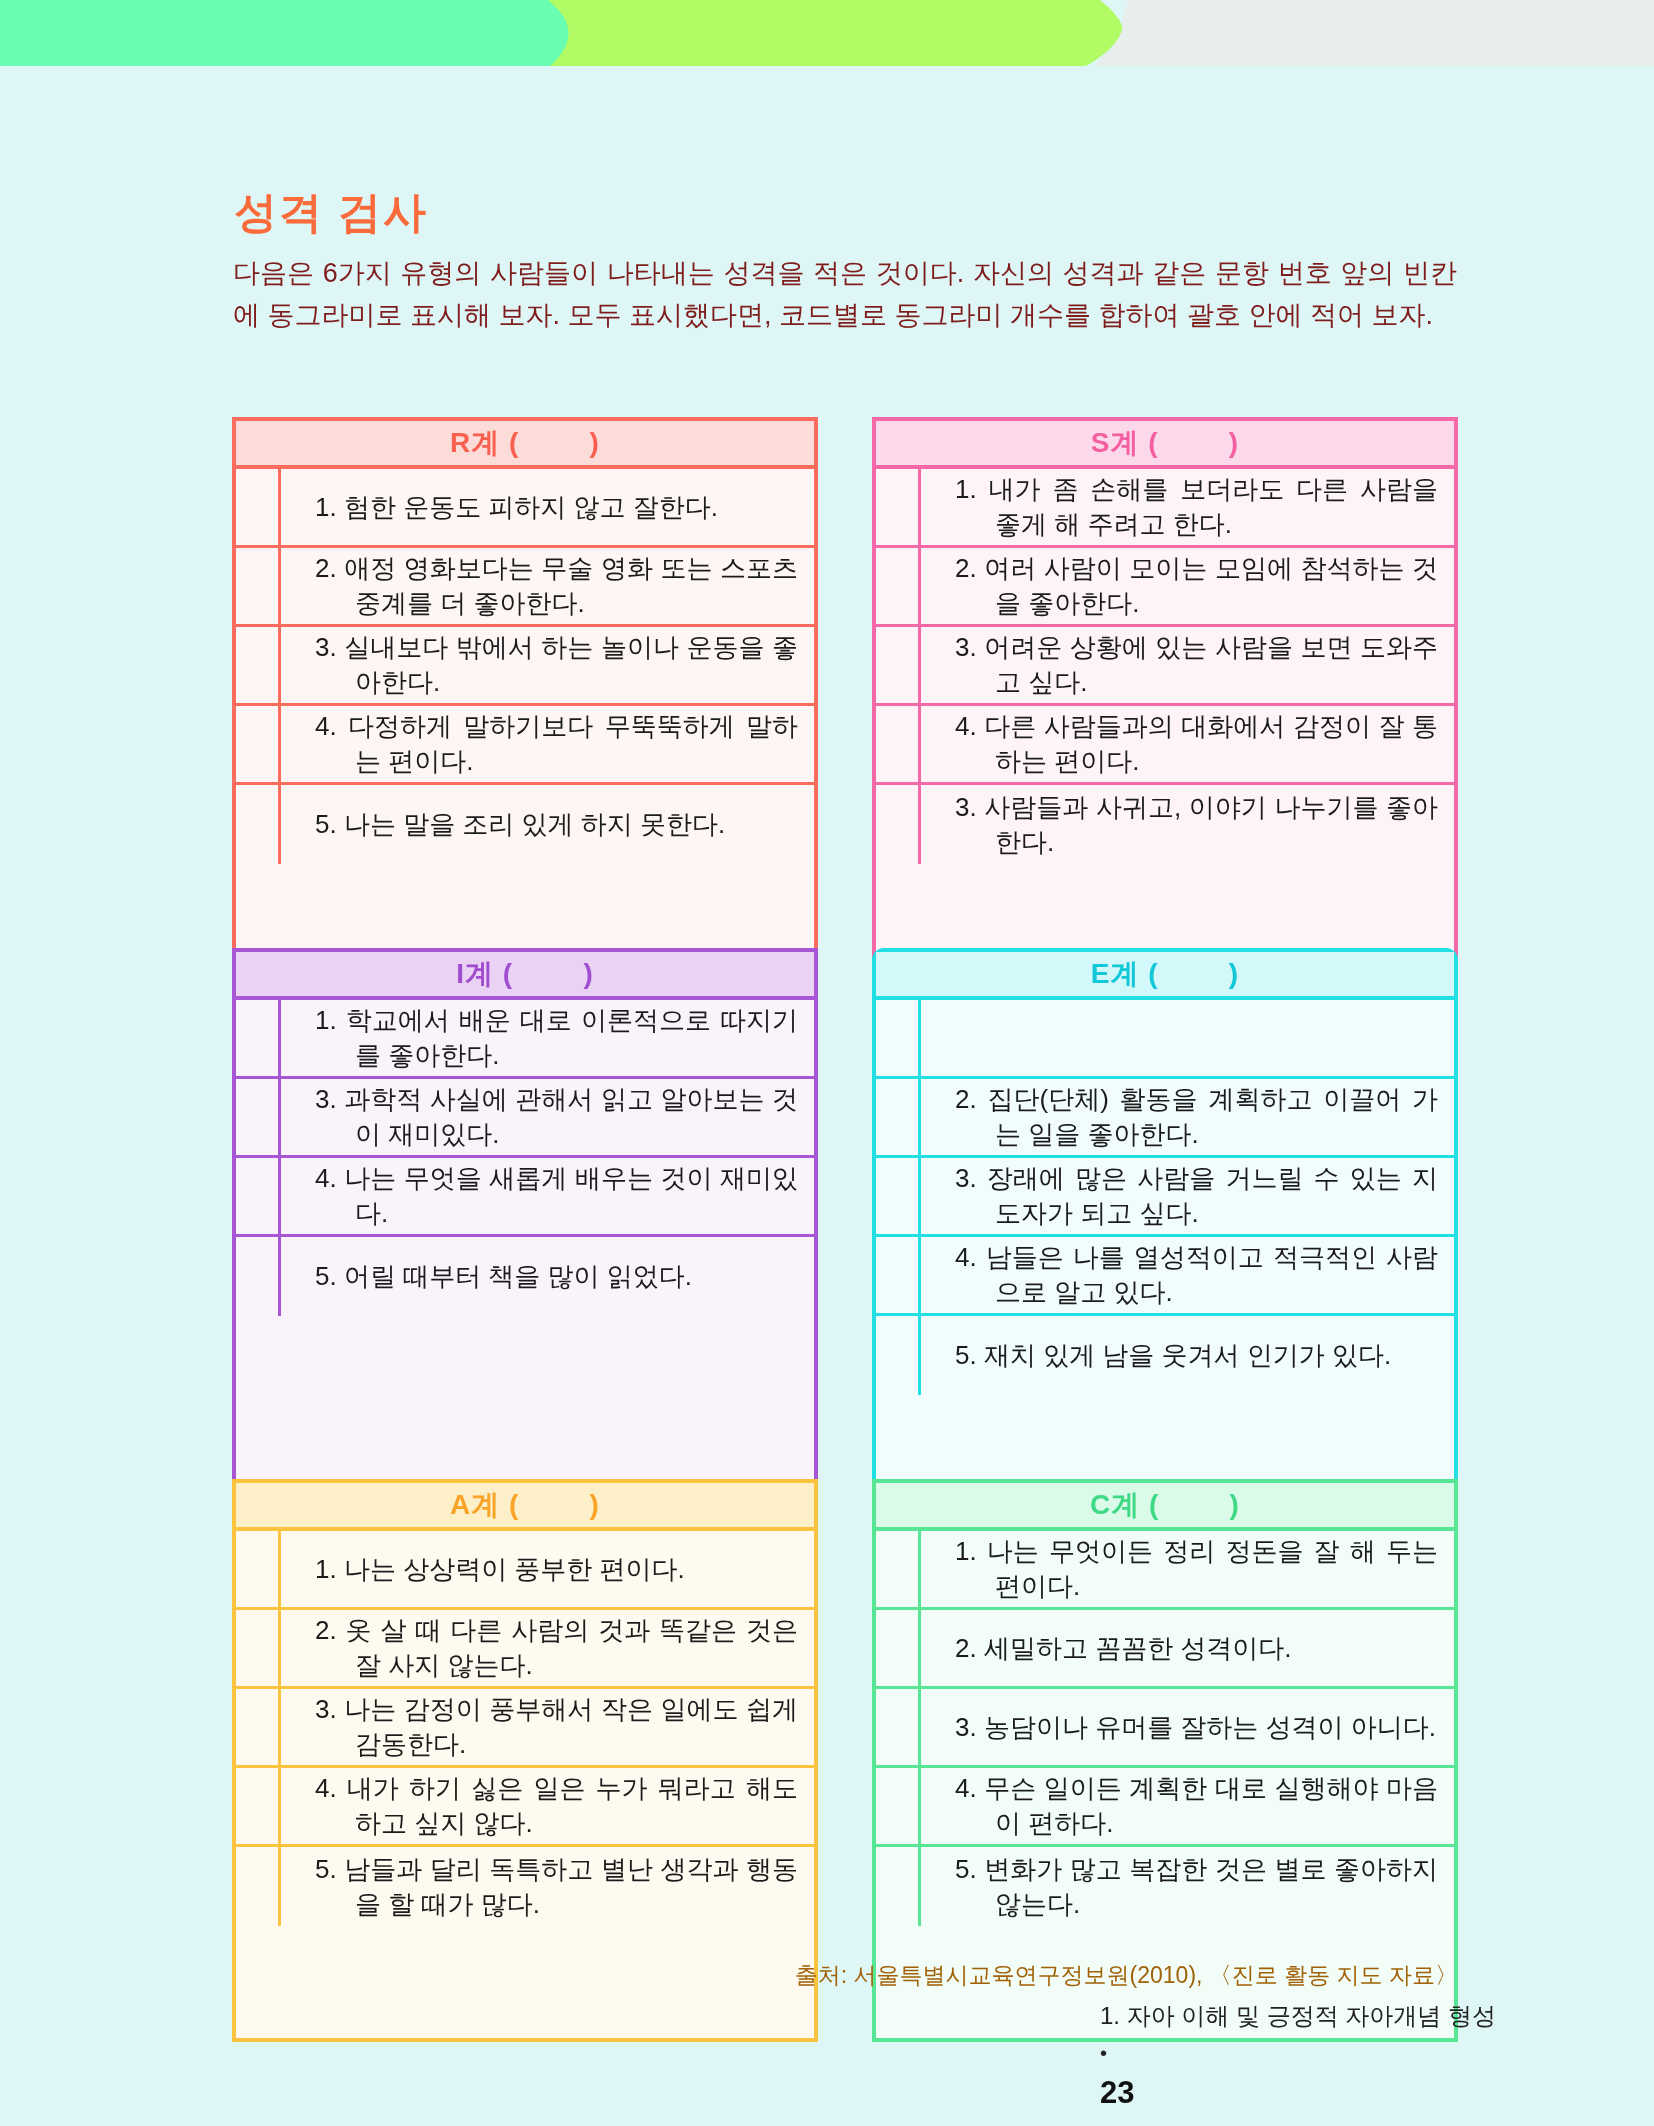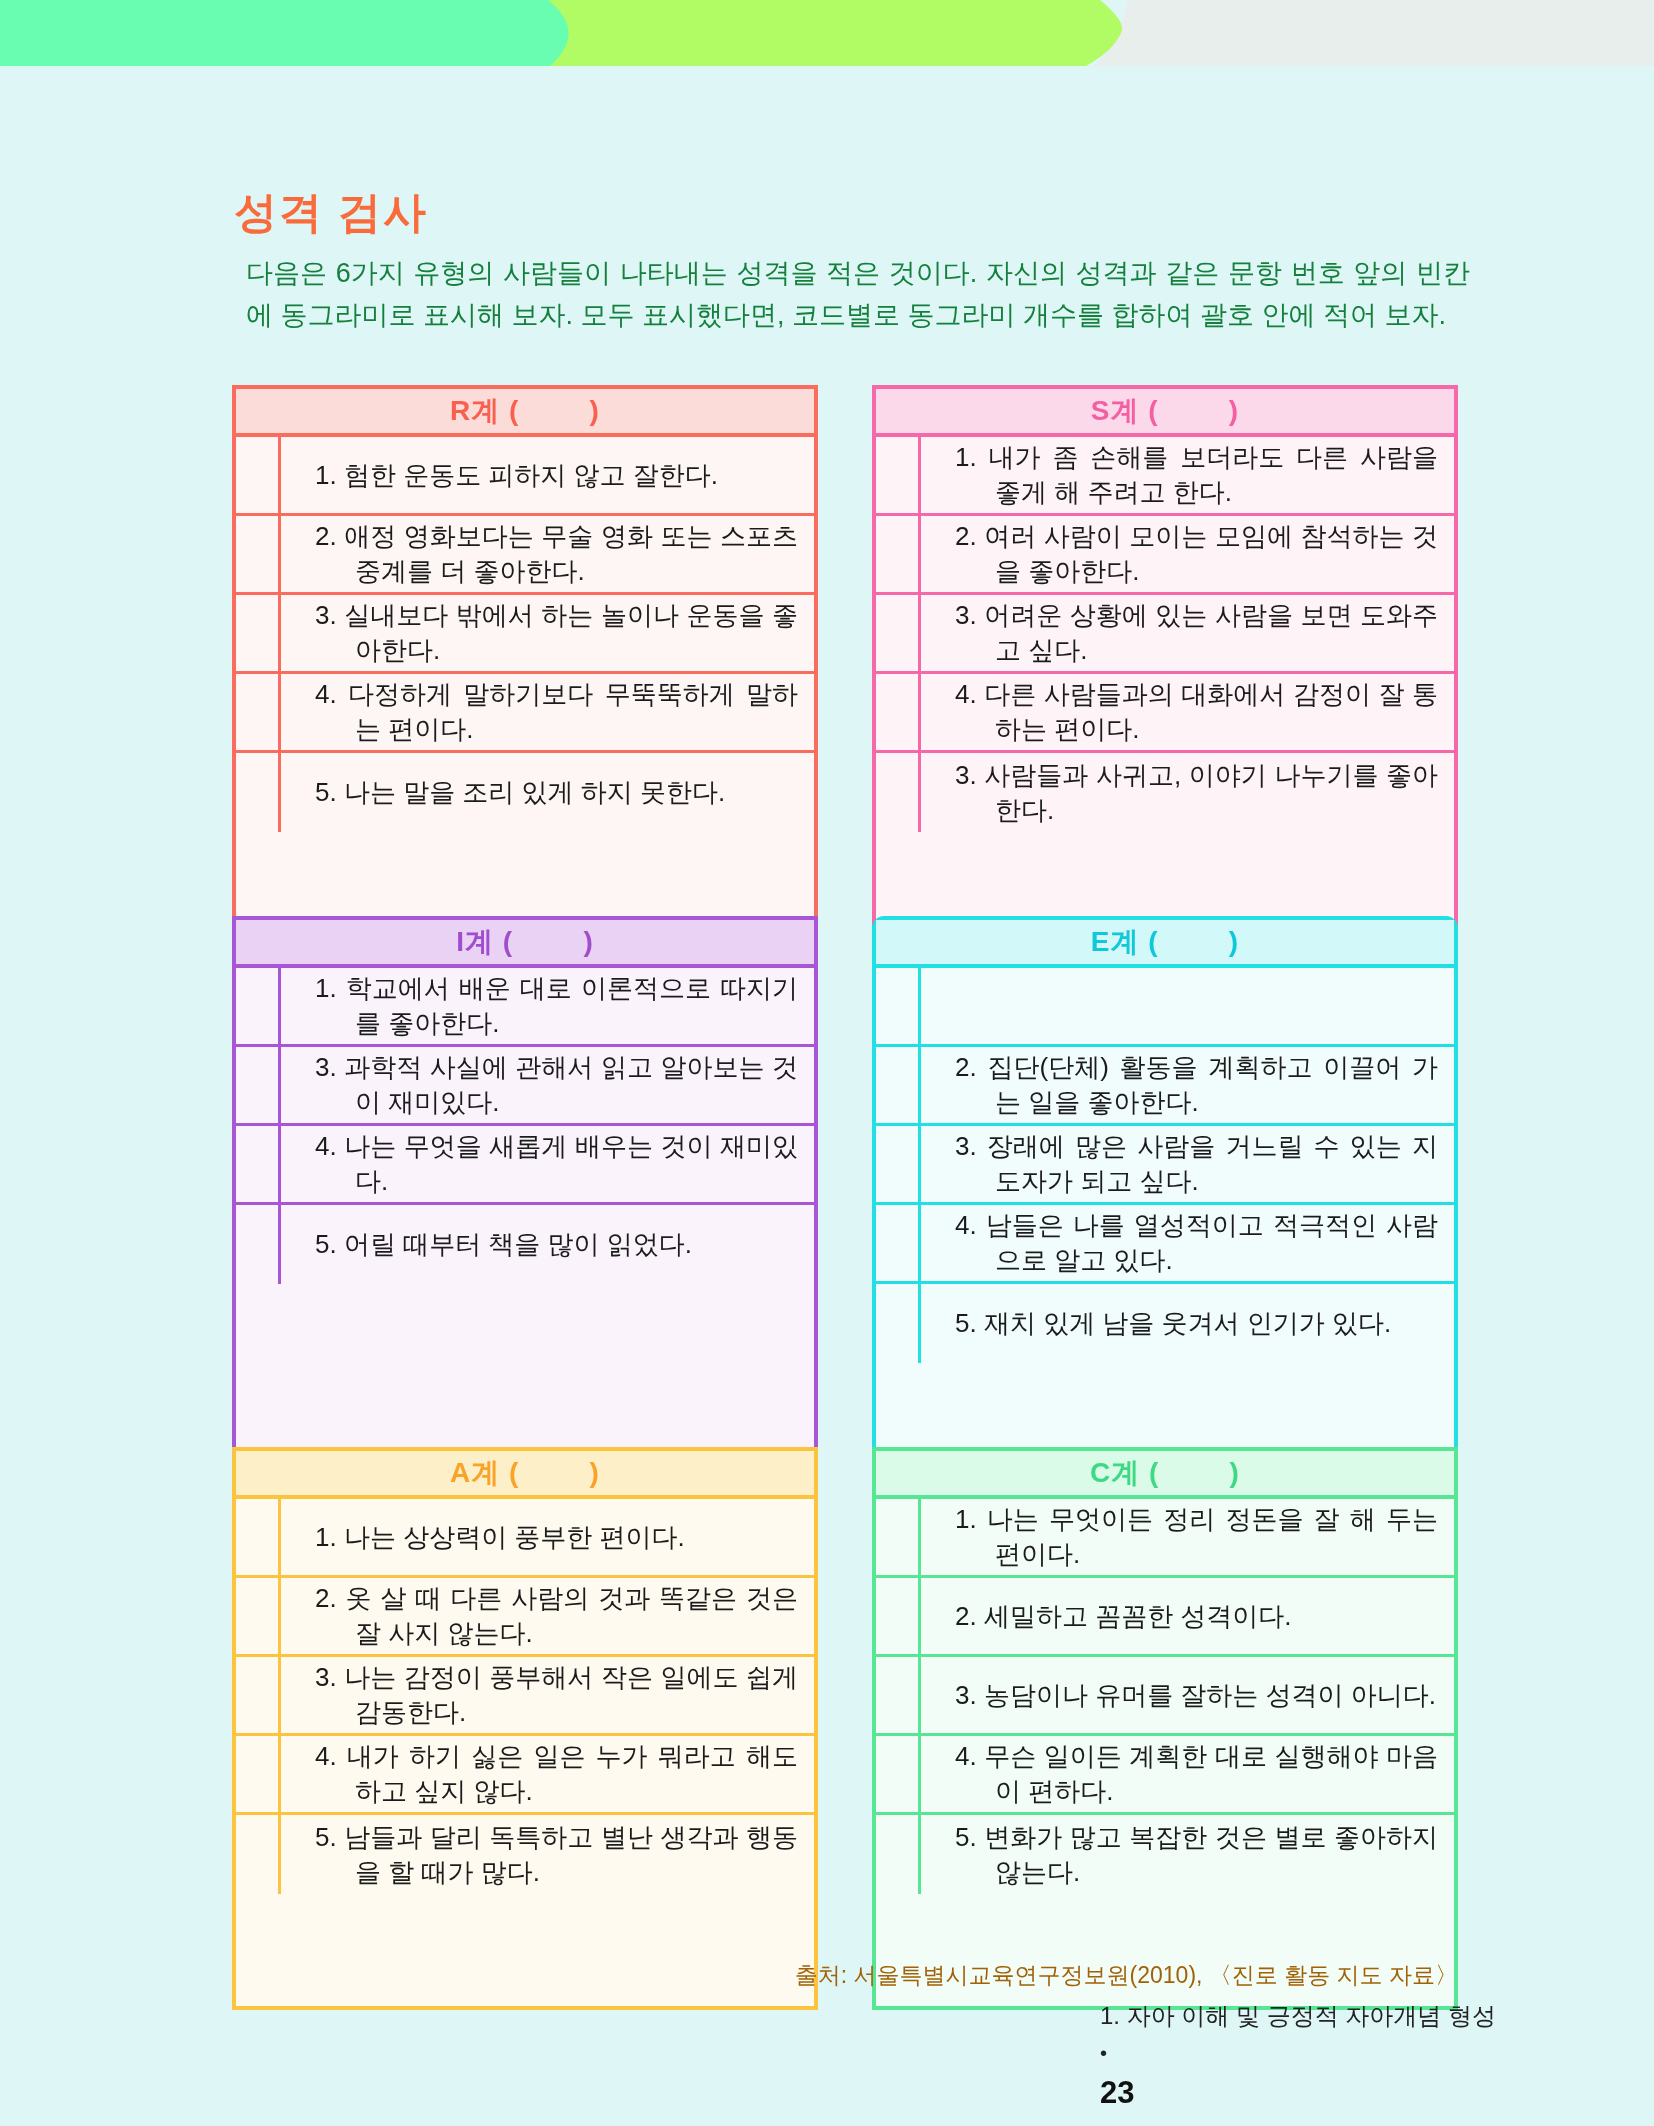--- a/index.html
+++ b/index.html
@@ -14,30 +14,30 @@
   .band{position:absolute;top:0;left:0;width:1654px;height:66px;display:block;}
   
   .title{
     position:absolute;left:234px;top:184px;
     font-size:43px;font-weight:bold;letter-spacing:2px;
     color:var(--title,#fa6b3c);
   }
   
   .intro{
     position:absolute;left:233px;top:252px;width:1224px;
-    font-size:27px;line-height:42px;color:#15803d;
+    font-size:27px;line-height:42px;color:#7f1d1d;
     text-align:justify;
-    margin-left:13px;
   }
   
   .qtable{
     position:absolute;width:586px;height:563px;
     border:4px solid var(--tb);
     background:var(--bbg,#fff);
     box-sizing:border-box;
+    margin-top:32px;
   }
   .qtable .thead{
     height:44px;
     background:var(--hbg);
     border-bottom:4px solid var(--tb);
     display:flex;align-items:center;justify-content:center;
   }
   .qtable .thead .tlabel{
     font-size:28px;font-weight:bold;letter-spacing:1px;
     color:var(--htxt);white-space:pre;

